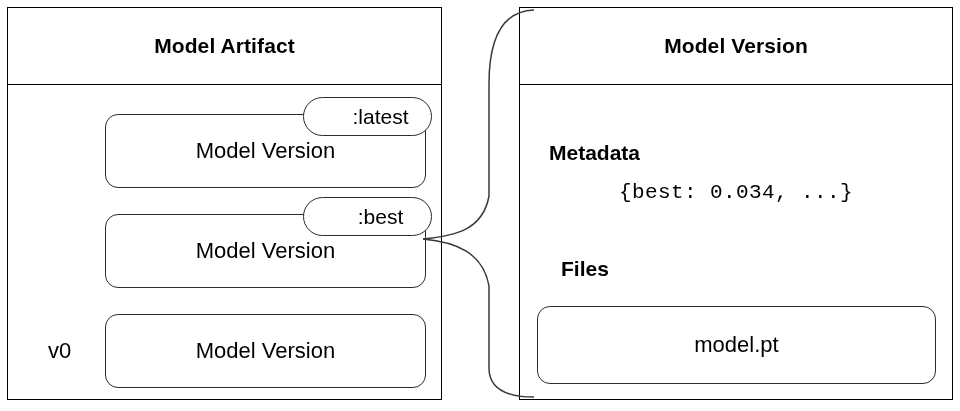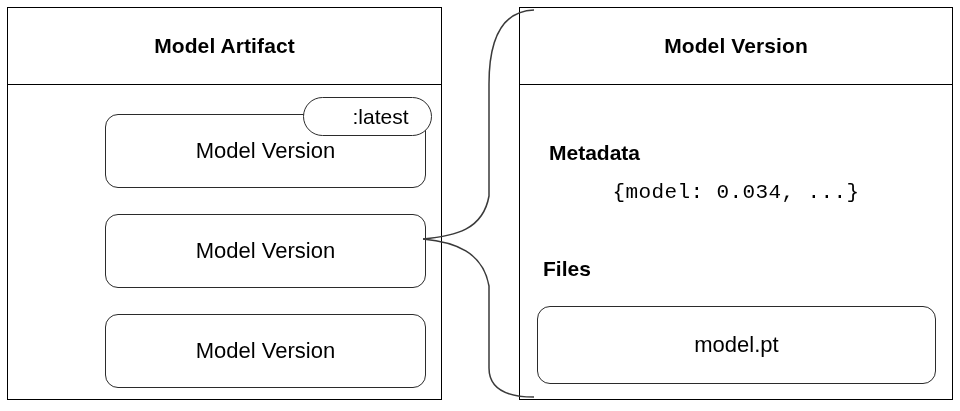--- a/index.html
+++ b/index.html
@@ -123,21 +123,21 @@
   }
 
   
   .section-label {
     position: absolute;
     font-size: 21px;
     font-weight: bold;
     white-space: nowrap;
   }
   #metadata-label { left: 29px; top: 16px; margin-top: 40px; }
-  #files-label    { left: 23px; top: 172px; }
+  #files-label    { left: 41px; top: 172px; }
 
   .metadata-value {
     position: absolute;
     left: 0;
     top: 96px;
     width: 100%;
     text-align: center;
     font-family: "Liberation Mono", monospace;
     font-size: 21px;
     letter-spacing: 0.4px;
@@ -199,42 +199,46 @@
         </div>
         <div class="alias-badge">
           <span class="alias-badge-label">:latest</span>
         </div>
       </div>
 
       <div class="version-row row-v1">
         <div class="version-box">
           <span class="version-box-label">Model Version</span>
         </div>
+        <div class="alias-badge">
+          <span class="alias-badge-label">:best</span>
+        </div>
       </div>
 
       <div class="version-row row-v0">
+        <span class="version-label">v0</span>
         <div class="version-box">
           <span class="version-box-label">Model Version</span>
         </div>
       </div>
 
     </div>
   </div>
 
   <div class="panel" id="version-panel">
 
     <div class="panel-header">
       <span class="panel-title">Model Version</span>
     </div>
 
     <div class="panel-body">
 
       <span class="section-label" id="metadata-label">Metadata</span>
 
-      <span class="metadata-value">{model: 0.034, ...}</span>
+      <span class="metadata-value">{best: 0.034, ...}</span>
 
       <span class="section-label" id="files-label">Files</span>
 
       <div id="file-box">
         <span id="file-box-label">model.pt</span>
       </div>
 
     </div>
   </div>
 

